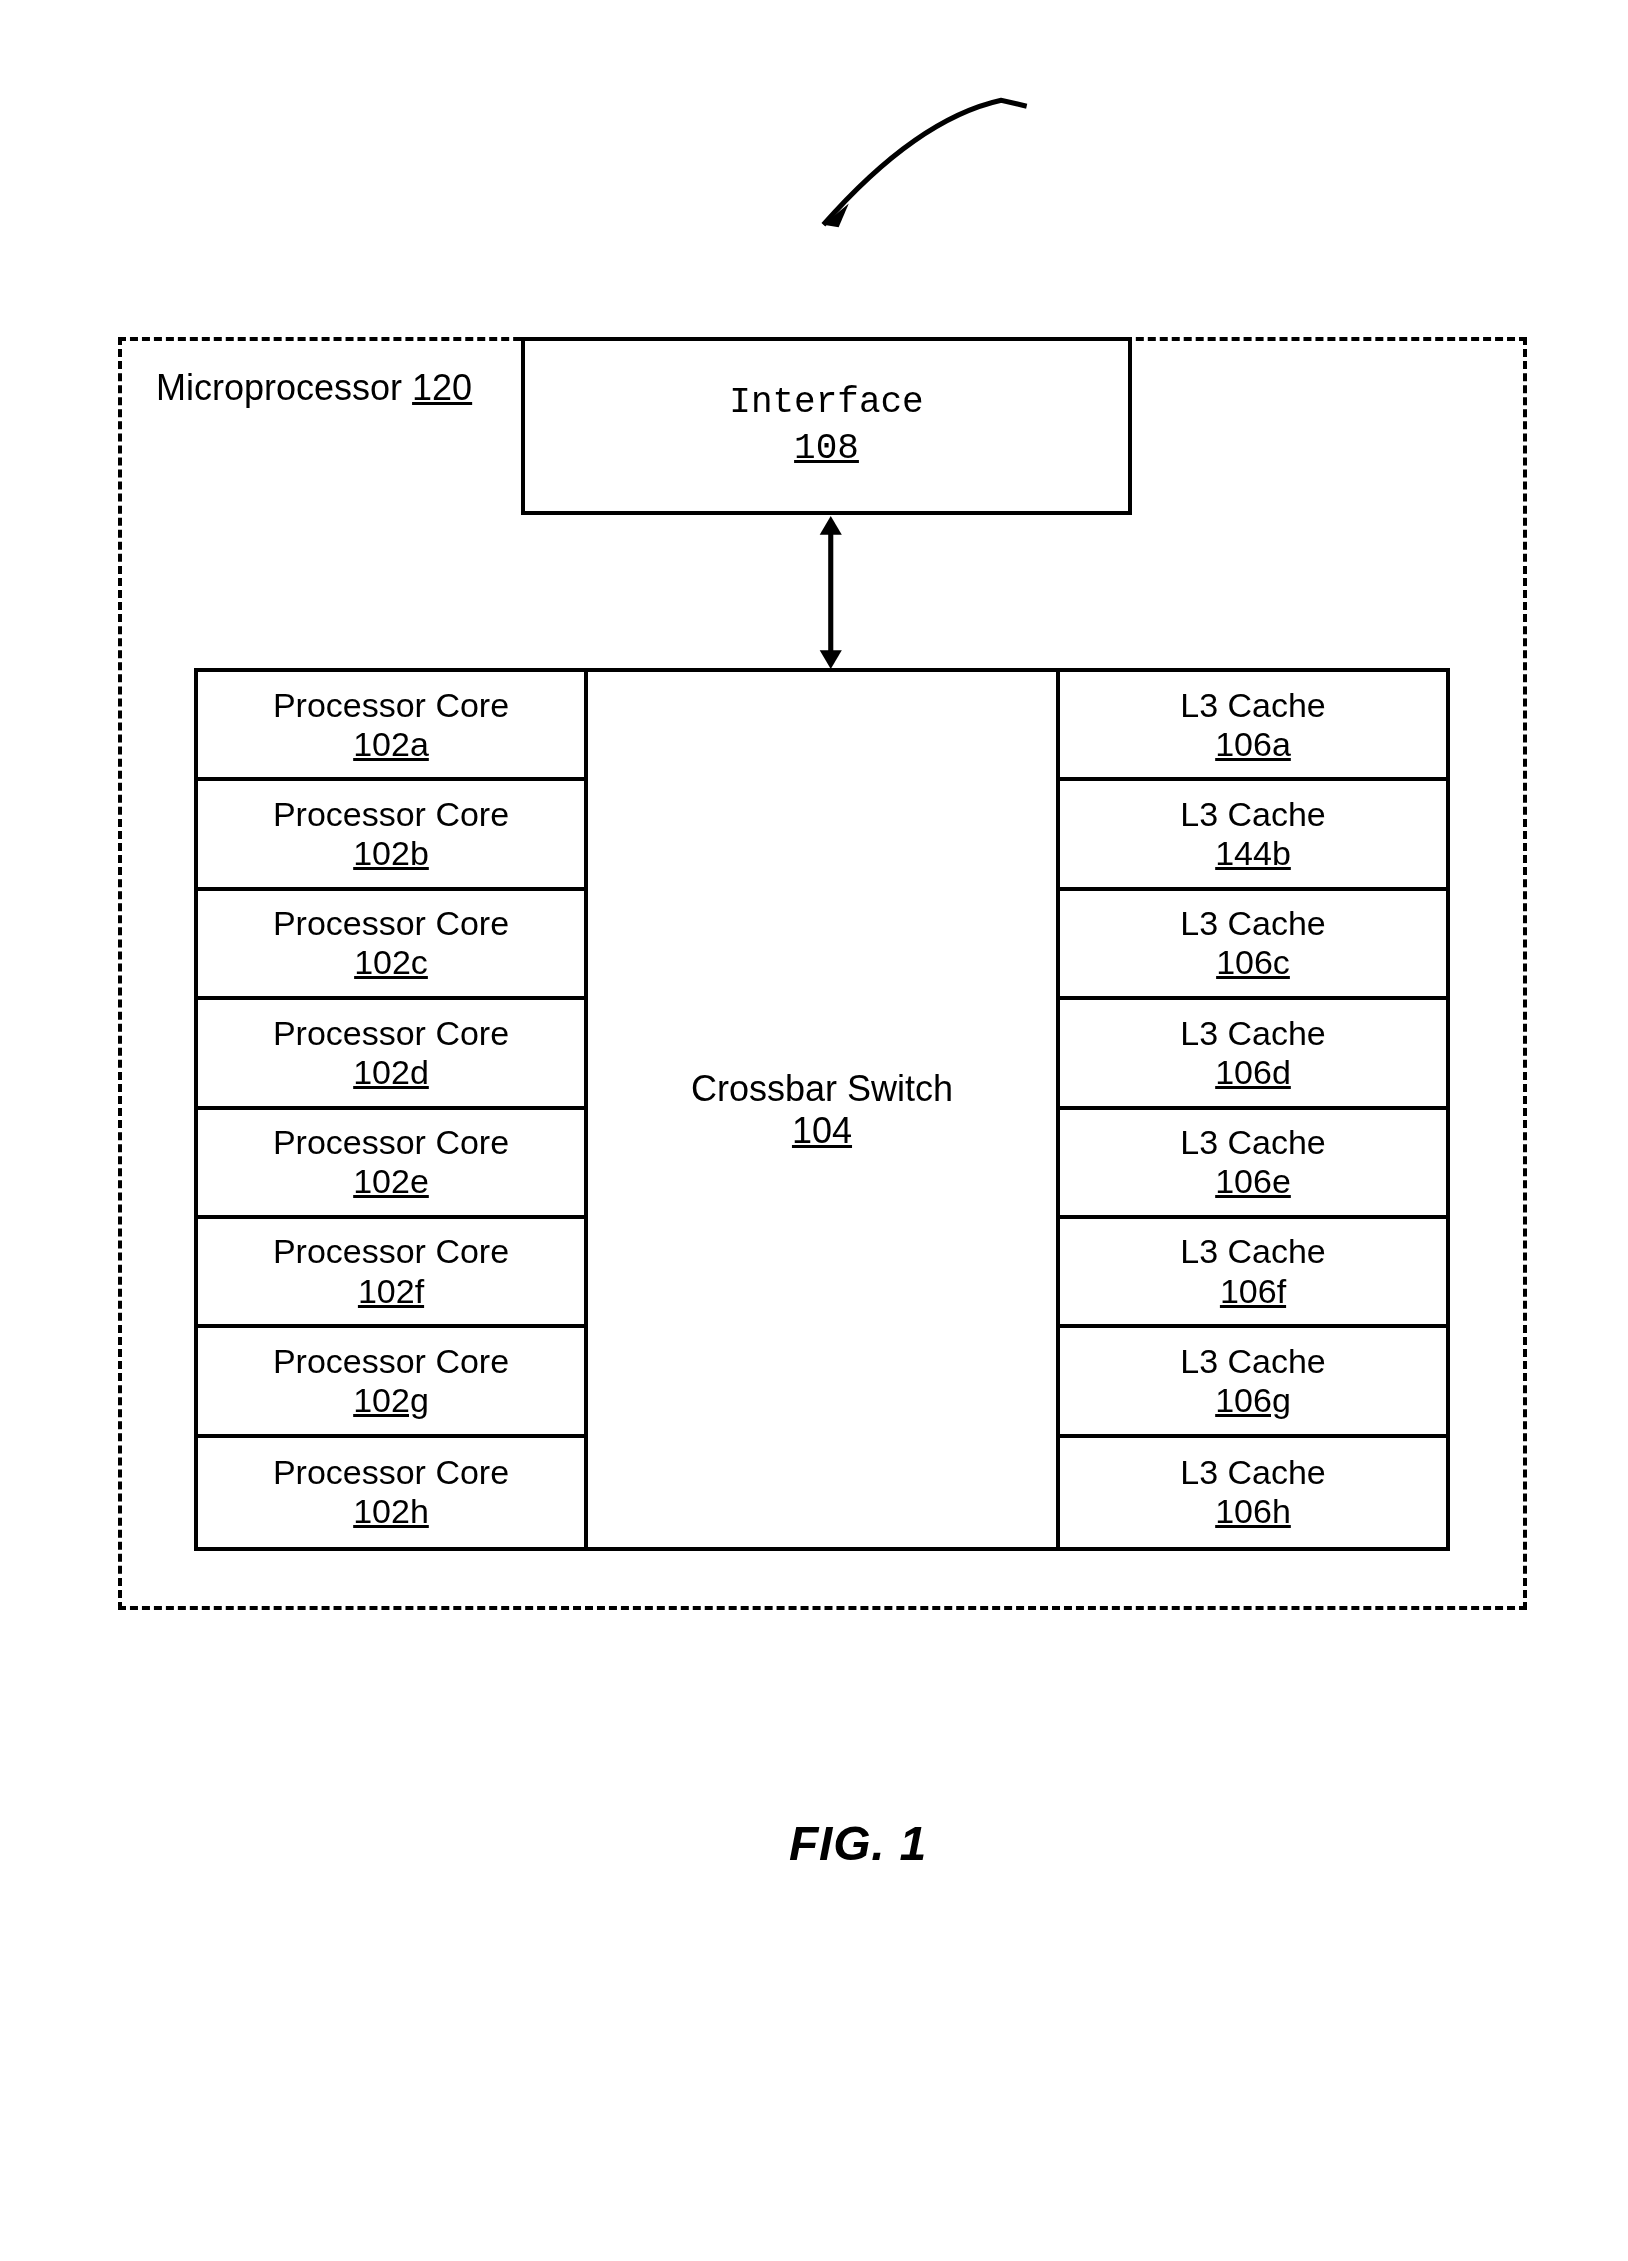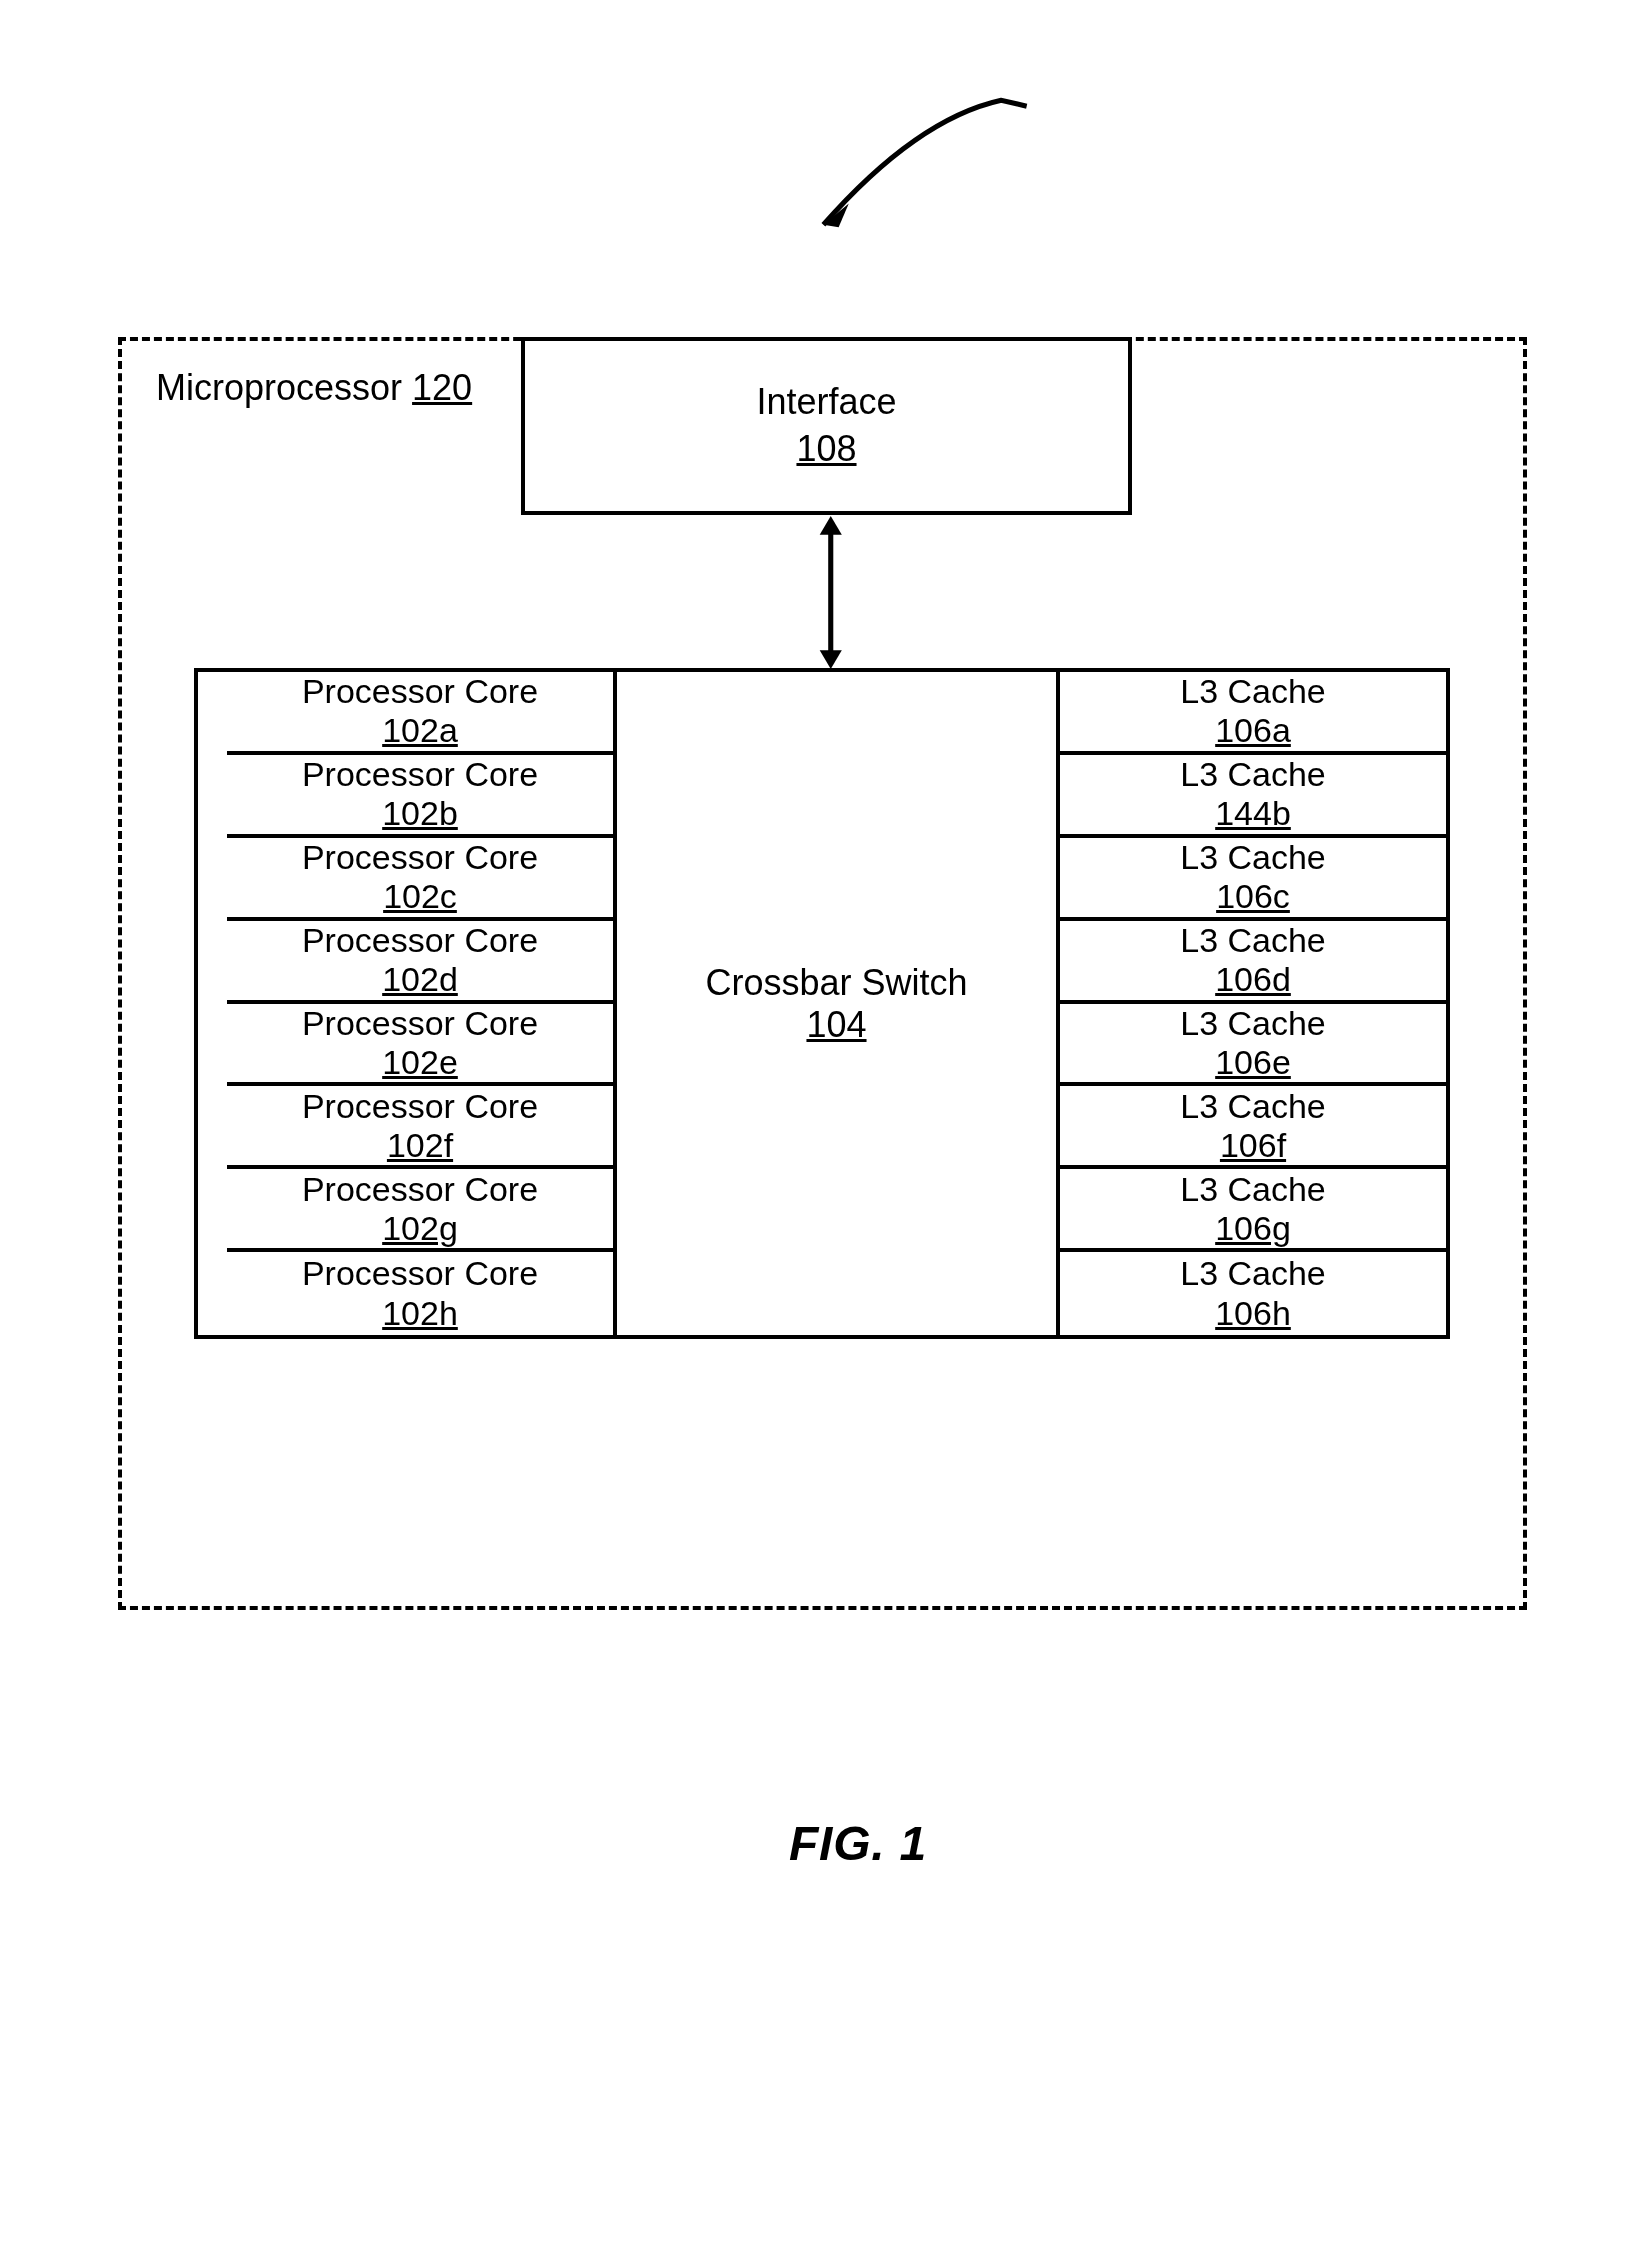--- a/index.html
+++ b/index.html
@@ -61,44 +61,44 @@
     height: 178px;
     border: 4.2px solid #000;
     background: #fff;
     box-sizing: border-box;
     display: flex;
     flex-direction: column;
     align-items: center;
     justify-content: center;
     font-size: 36px;
     text-align: center;
+    font-family: Liberation Mono, monospace;
   }
   .iface-box .num { text-decoration: underline; margin-top: 5.1px; }
 
   
   .v-arrow-wrap {
     position: absolute;
     top: 175px;
     left: 696px;
     width: 25.5px;
     height: 153px;
   }
 
   
   .main-box {
     position: absolute;
     top: 327px;
     left: 72px;
     width: 1256px;
-    height: 671px;
+    height: 883px;
     border: 4.2px solid #000;
     box-sizing: border-box;
     display: grid;
     grid-template-columns: 390px 1fr 390px;
-    padding-left: 29px;
   }
 
   .col {
     display: grid;
     grid-template-rows: repeat(8, 1fr);
   }
 
   .cell {
     border-bottom: 4.2px solid #000;
     display: flex;

